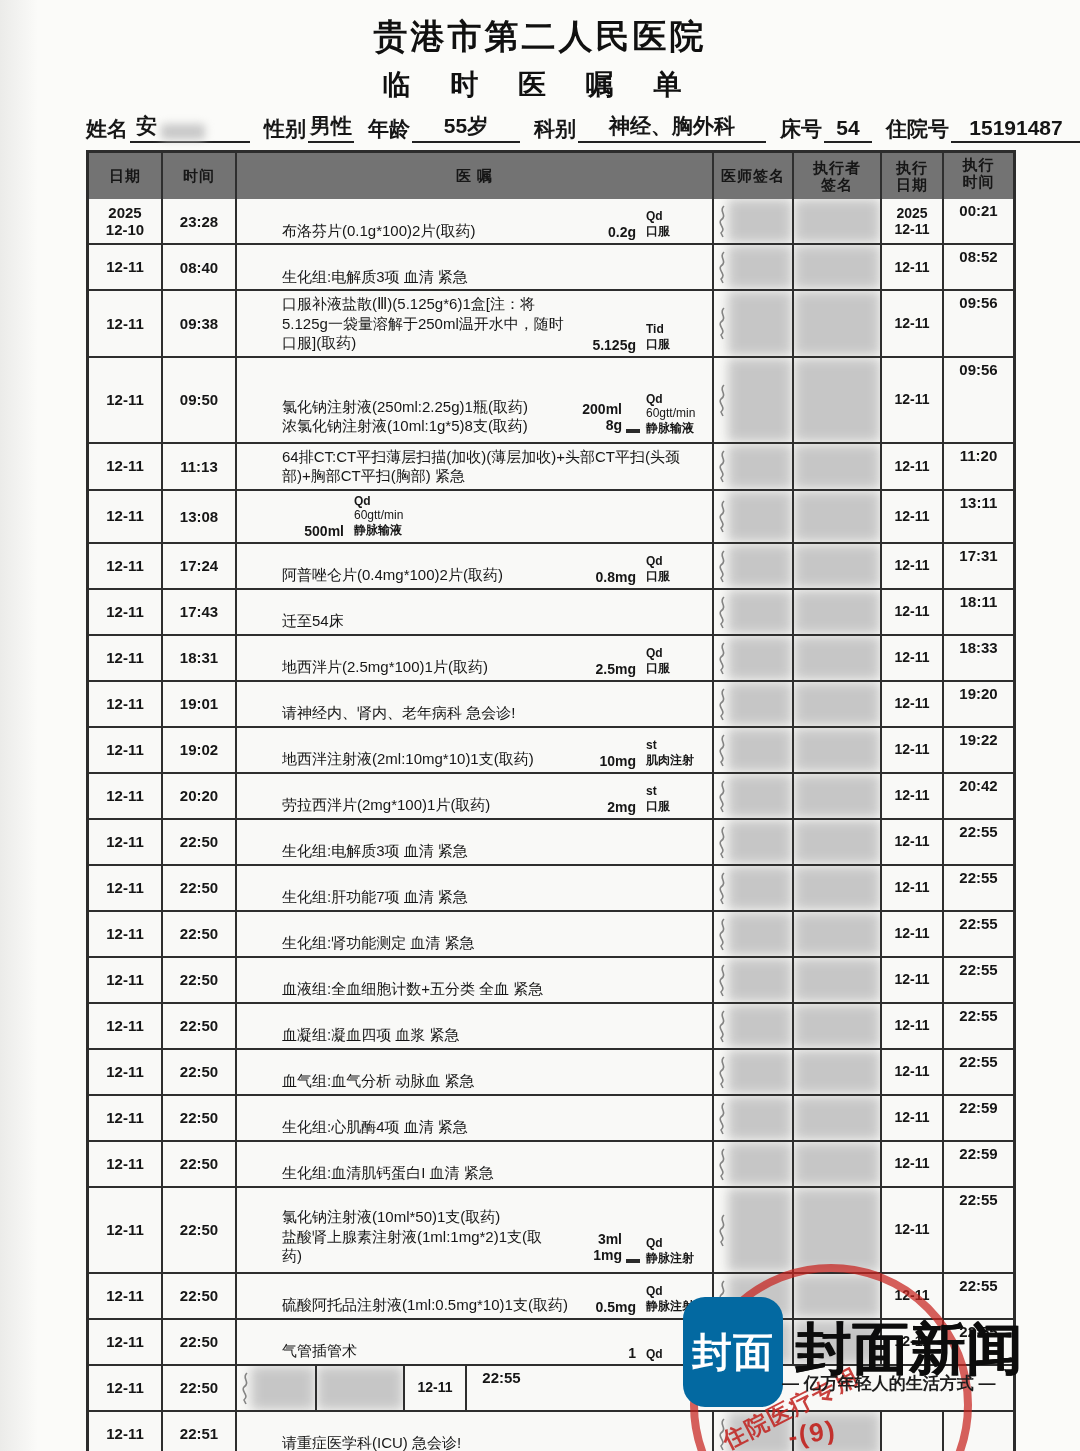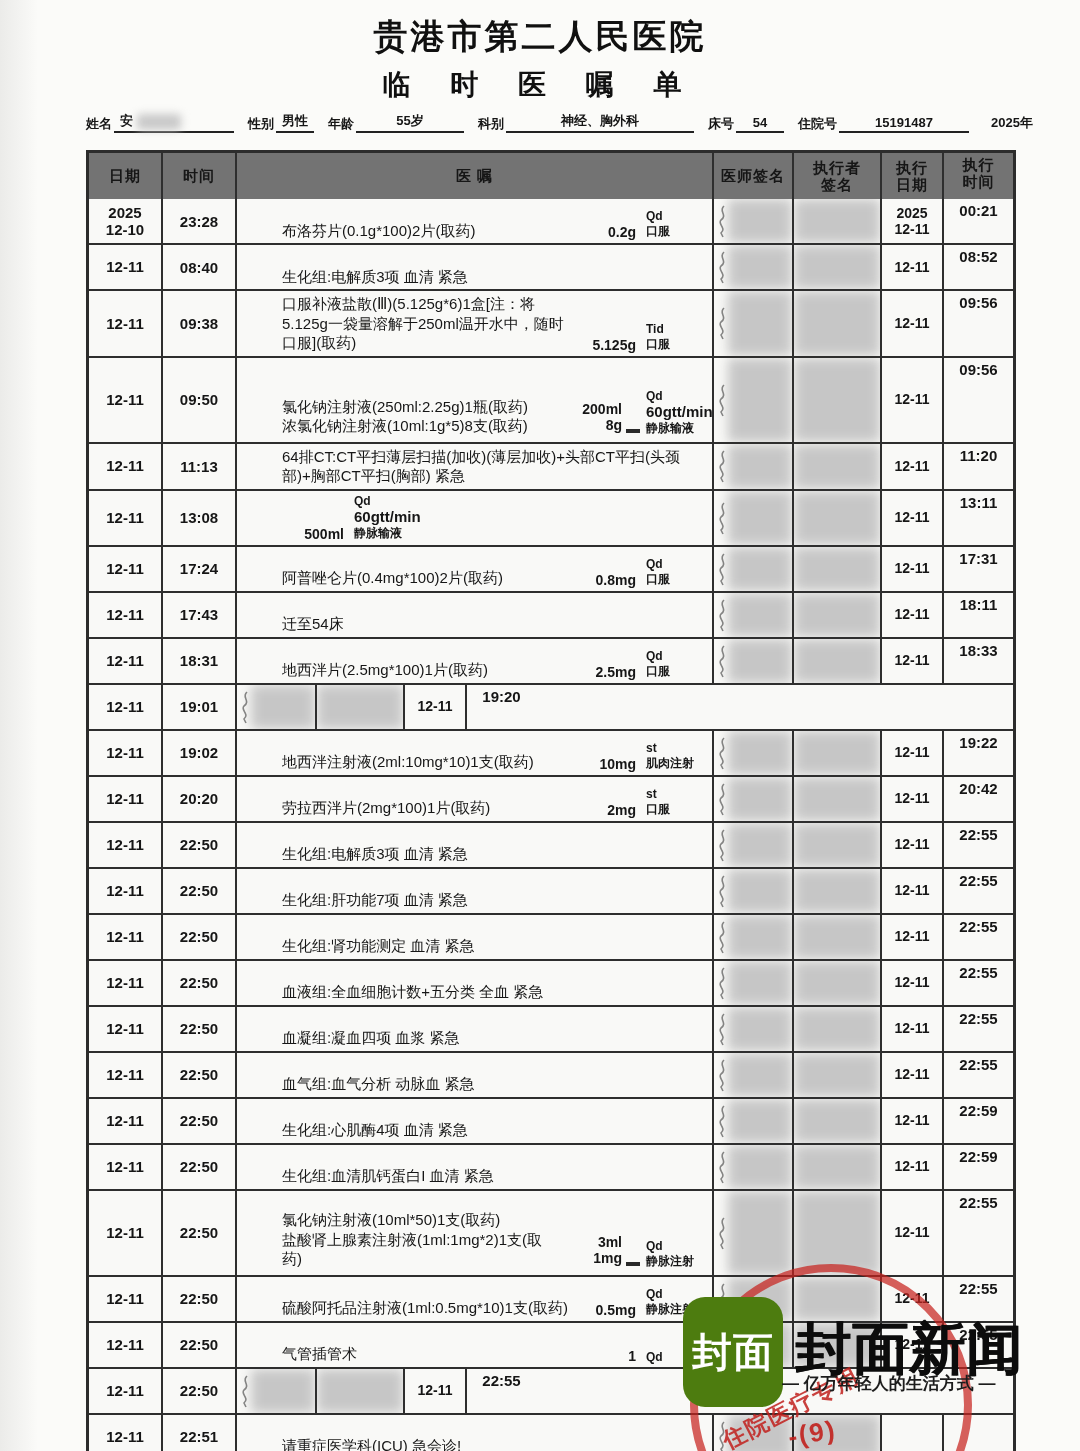--- a/index.html
+++ b/index.html
@@ -8,21 +8,21 @@
     background:#fbfbf9;
     font-family:"Liberation Sans","DejaVu Sans",sans-serif;
     color:#161616;
   }
   .edge-band{position:absolute;left:0;top:0;bottom:0;width:38px;
     background:linear-gradient(to right,#ebebe9,#f6f6f4 70%,#fbfbf9);}
   .titles{position:absolute;left:0;top:14px;width:1080px;text-align:center;}
   .hospital{font-size:34px;font-weight:700;letter-spacing:3px;color:#101010;}
   .formtitle{font-size:28px;font-weight:700;letter-spacing:16px;margin-top:6px;color:#101010;}
   .pinfo{position:absolute;left:86px;top:112px;width:926px;display:flex;align-items:flex-end;
-    font-size:13px;font-weight:700;white-space:nowrap;}
+    font-size:21px;font-weight:700;white-space:nowrap;}
   .pf{display:flex;align-items:flex-end;margin-right:14px;}
   .pf .pl{margin-right:2px;}
   .pf .pv{border-bottom:2px solid #222;text-align:center;padding:0 6px 1px 6px;min-width:40px;
     display:inline-flex;align-items:flex-end;justify-content:center;}
   .pf.f-name .pv{min-width:108px;justify-content:flex-start;}
   .pf.f-gender .pv{min-width:34px;padding:0 2px 1px 2px;}
   .pf.f-age .pv{min-width:96px;}
   .pf.f-dept .pv{min-width:176px;}
   .pf.f-bed .pv{min-width:36px;}
   .pf.f-adm .pv{min-width:118px;}
@@ -49,33 +49,33 @@
   .olines{flex:1;display:flex;flex-direction:column;justify-content:center;
      font-size:15px;line-height:1.3;font-weight:500;}
   .olines.multi{justify-content:space-between;padding:3px 0;}
   .odoses{width:62px;display:flex;flex-direction:column;justify-content:center;align-items:flex-end;
      font-size:14px;font-weight:600;padding-right:4px;}
   .odoses.multi{justify-content:space-between;padding:6px 4px 6px 0;}
   .bracket{width:12px;border:2px solid #2a2a2a;border-left:none;margin:6px 0;}
   .oadmin{width:66px;display:flex;flex-direction:column;justify-content:center;padding-left:6px;}
   .oadmin.bottom{justify-content:flex-end;padding-bottom:2px;}
   .freq{font-size:12px;font-weight:700;}
-  .rate{font-size:15px;font-weight:700;}
+  .rate{font-size:12px;font-weight:400;}
   .route{font-size:12px;font-weight:600;}
   .redact{position:absolute;top:0;bottom:0;left:14px;right:0;background:#c6c6c6;filter:blur(6px);}
   .cexe .redact{left:0;}
   .squig{position:absolute;left:1px;top:50%;transform:translateY(-50%);opacity:.65;z-index:2;}
   
   .stamp-ring{position:absolute;left:690px;top:1264px;width:266px;height:266px;border-radius:50%;
      border:8px solid rgba(198,35,30,.72);z-index:5;}
   .stamp-text1{position:absolute;left:714px;top:1384px;width:190px;font-size:23px;font-weight:700;
      color:rgba(193,32,28,.85);transform:rotate(-27deg);letter-spacing:2px;z-index:5;}
   .stamp-text2{position:absolute;left:788px;top:1418px;font-size:26px;font-weight:700;
      color:rgba(193,32,28,.9);transform:rotate(-9deg);letter-spacing:2px;z-index:5;}
-  .fm-logo{position:absolute;left:683px;top:1297px;width:100px;height:110px;background:#4d7c0f;
+  .fm-logo{position:absolute;left:683px;top:1297px;width:100px;height:110px;background:#0369a1;
      border-radius:22px;display:flex;align-items:center;justify-content:center;z-index:6;}
   .fm-logo span{color:#fff;font-size:40px;font-weight:900;letter-spacing:1px;}
   .fm-brand{position:absolute;left:795px;top:1312px;width:290px;font-size:56px;font-weight:900;
      color:#0c0c0c;letter-spacing:1px;z-index:6;white-space:nowrap;
      text-shadow:1px 0 0 #0c0c0c;}
   .fm-slogan{position:absolute;left:782px;top:1372px;width:240px;font-size:17px;font-weight:700;
      color:#1c1c1c;z-index:6;white-space:nowrap;}
 </style>
 </head>
 <body>
@@ -369,20 +369,27 @@
         </div>
         <div class="c cexe">
           <div class="redact"></div>
         </div>
         <div class="c cedate">12-11</div>
         <div class="c cetime">18:33</div>
       </div>
       <div class="row">
         <div class="c cdate">12-11</div>
         <div class="c ctime">19:01</div>
+        <div class="c corder">
+          <div class="oflex">
+            <div class="olines">
+              <div class="oline">请神经内、肾内、老年病科 急会诊!</div>
+            </div>
+          </div>
+        </div>
         <div class="c cdoc">
           <svg class="squig" width="16" height="34" viewBox="0 0 16 34">
             <path d="M9 2 C3 7 13 11 6 16 C2 20 12 24 6 29 L8 33" stroke="#4a4a4a" stroke-width="1.6" fill="none"></path>
           </svg>
           <div class="redact"></div>
         </div>
         <div class="c cexe">
           <div class="redact"></div>
         </div>
         <div class="c cedate">12-11</div>

